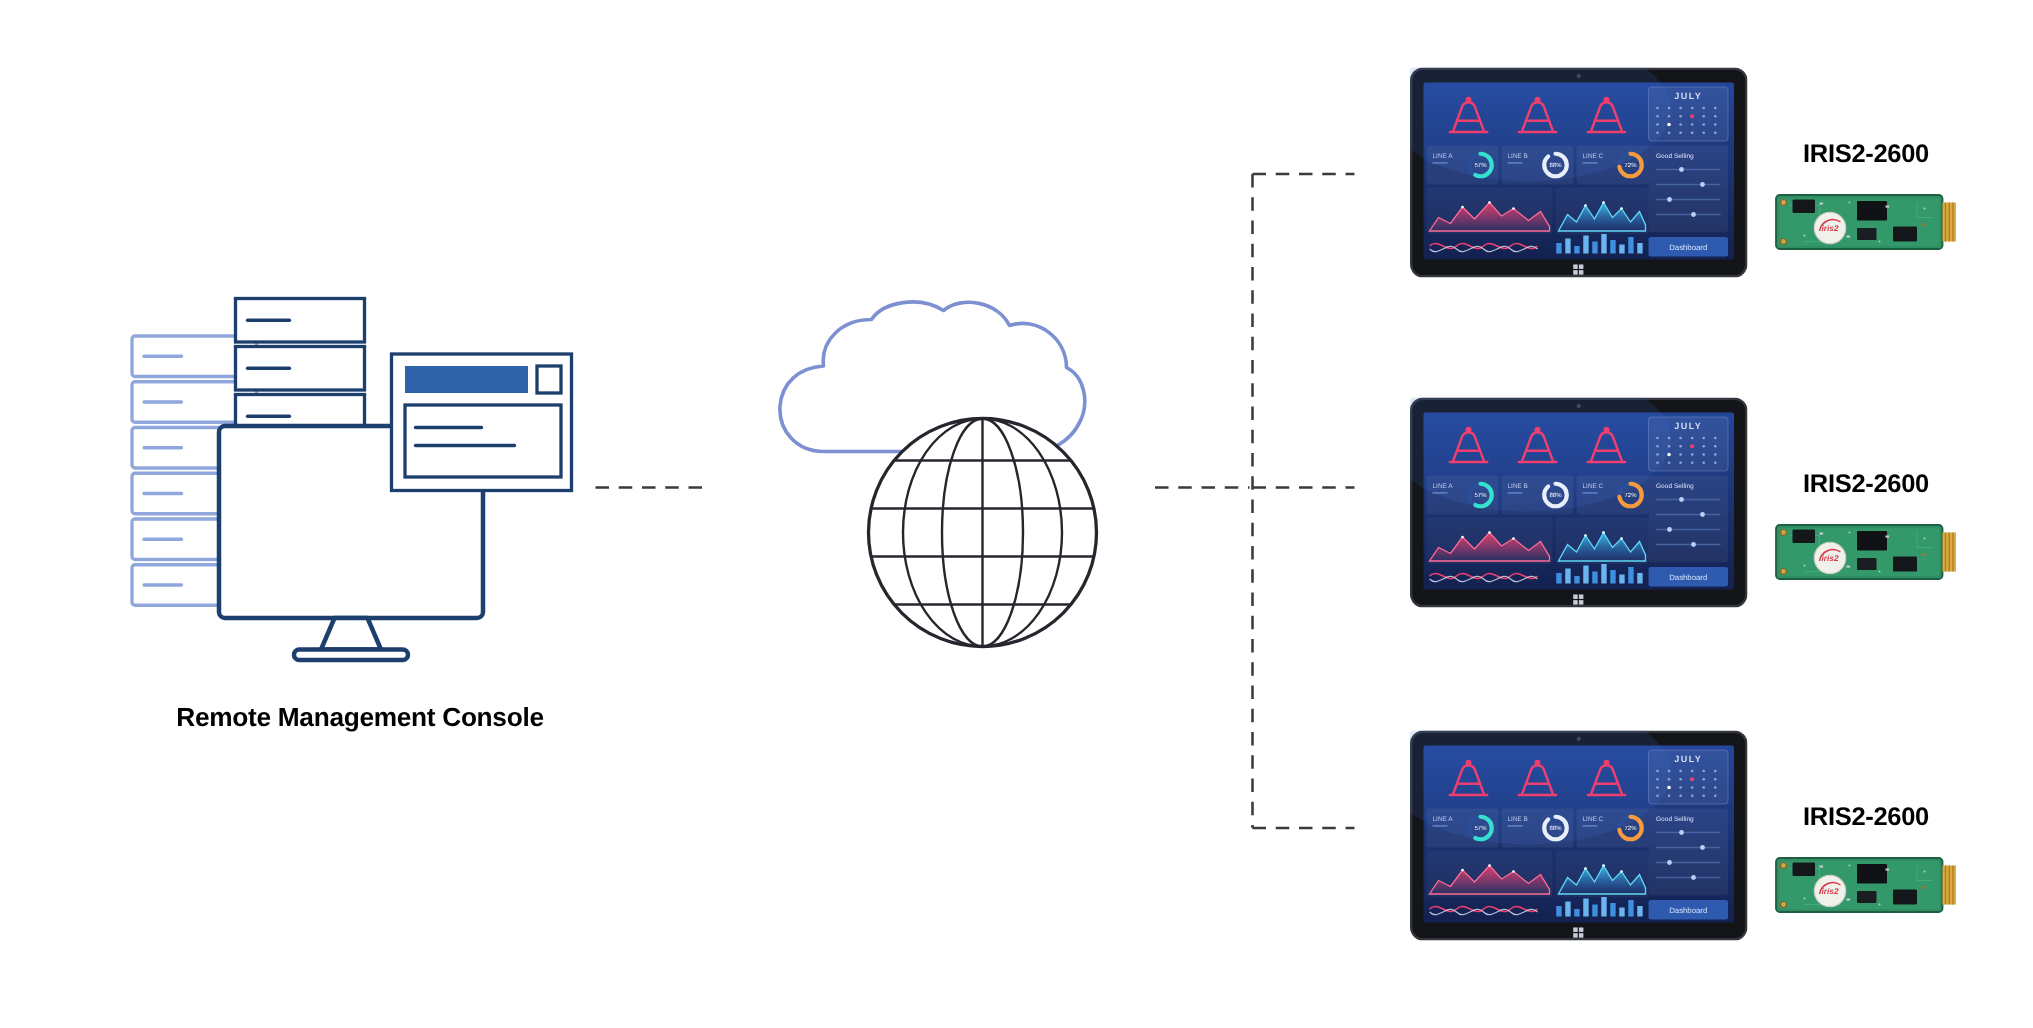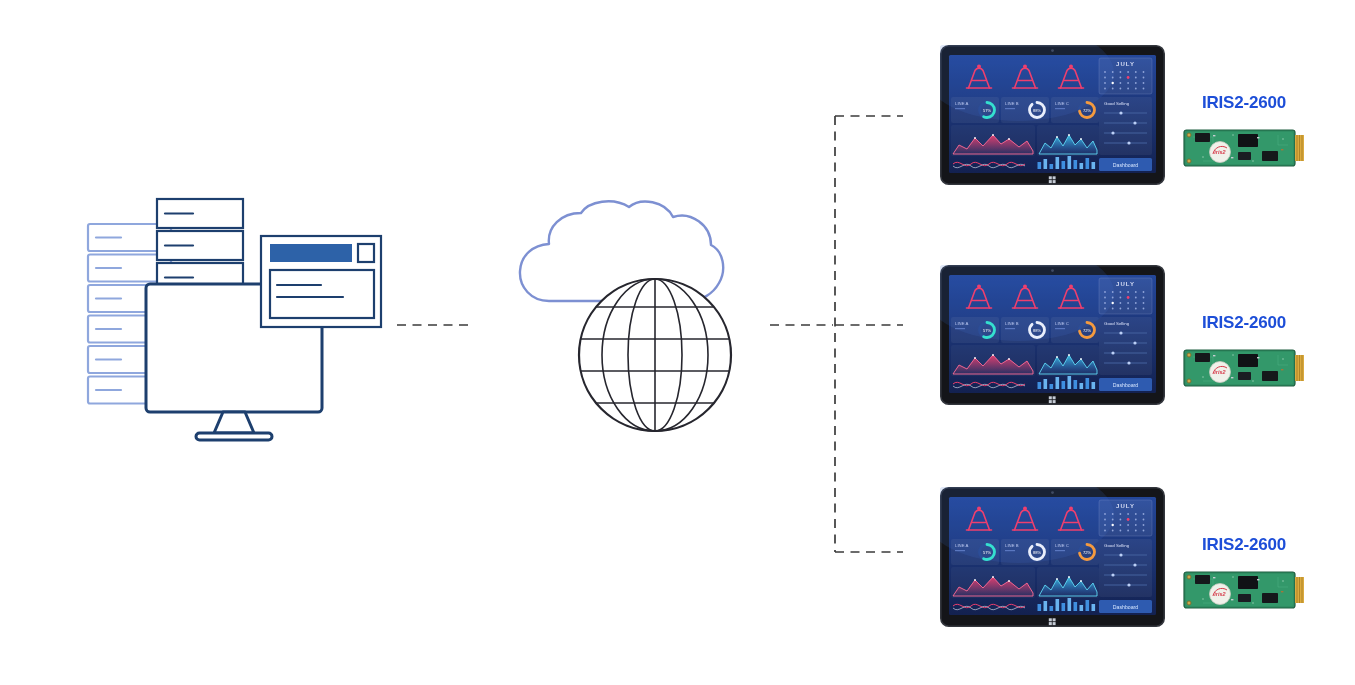--- a/index.html
+++ b/index.html
@@ -1,20 +1,20 @@
 <!DOCTYPE html>
 <html><head>
 <meta charset="utf-8">
 <style>
   html,body{margin:0;padding:0;background:#ffffff;}
   #canvas{position:relative;width:1355px;height:685px;background:#ffffff;overflow:hidden;
           font-family:"Liberation Sans",sans-serif;}
   #connectors{position:absolute;left:0;top:0;z-index:1;}
   .node{position:absolute;z-index:2;}
-  .blue-label{position:absolute;color:#1d4ed8;font-weight:700;font-size:17.5px;
+  .blue-label{position:absolute;color:#000000;font-weight:700;font-size:17.5px;
               letter-spacing:-0.2px;text-align:center;z-index:3;
               font-family:"Liberation Sans",sans-serif;}
   .console-node{left:85px;top:190px;width:310px;height:255px;}
   .cloud-node{left:505px;top:195px;width:235px;height:245px;}
   .console-label{left:85px;top:468px;width:310px;}
   .network-label{left:500px;top:468px;width:245px;}
   .device-row{position:absolute;left:940px;width:372px;height:180px;z-index:2;}
   .tablet{position:absolute;left:0;top:0;}
   .device-label{position:absolute;left:240px;top:48px;width:128px;font-size:17px;}
   .pcb{position:absolute;left:243px;top:82px;}
@@ -245,20 +245,21 @@
       <g stroke="#1d3f6e" stroke-width="2.2" fill="#ffffff" stroke-linecap="round">
         <rect x="176" y="46" width="120" height="91"></rect>
         <rect x="185" y="54" width="82" height="18" fill="#2d62a8" stroke="none"></rect>
         <rect x="273" y="54" width="16" height="18"></rect>
         <rect x="185" y="80" width="104" height="48"></rect>
         <line x1="192" y1="95" x2="236" y2="95"></line>
         <line x1="192" y1="107" x2="258" y2="107"></line>
       </g>
     </svg>
   </div>
+  <div class="blue-label console-label">Remote Management Console</div>
 
   <div class="node cloud-node">
     <svg width="235" height="245" viewBox="0 0 235 245">
       <path d="M 44 106 C 26 106 14 92 15 76 C 16 60 28 50 44 49 C 42 32 56 18 76 18 C 84 6 108 2 124 12 C 136 2 160 6 168 22 C 186 16 206 30 206 50 C 218 56 222 74 214 88 C 208 99 196 106 184 106 Z" fill="#ffffff" stroke="#7d90d2" stroke-width="2.4" stroke-linejoin="round"></path>
       <g stroke="#26262e" fill="none" stroke-width="1.6">
         <circle cx="150" cy="160" r="76" fill="#ffffff" stroke-width="2.2"></circle>
         <ellipse cx="150" cy="160" rx="27" ry="76"></ellipse>
         <ellipse cx="150" cy="160" rx="53" ry="76"></ellipse>
         <line x1="150" y1="84" x2="150" y2="236"></line>
         <line x1="91.1" y1="112" x2="208.9" y2="112"></line>

